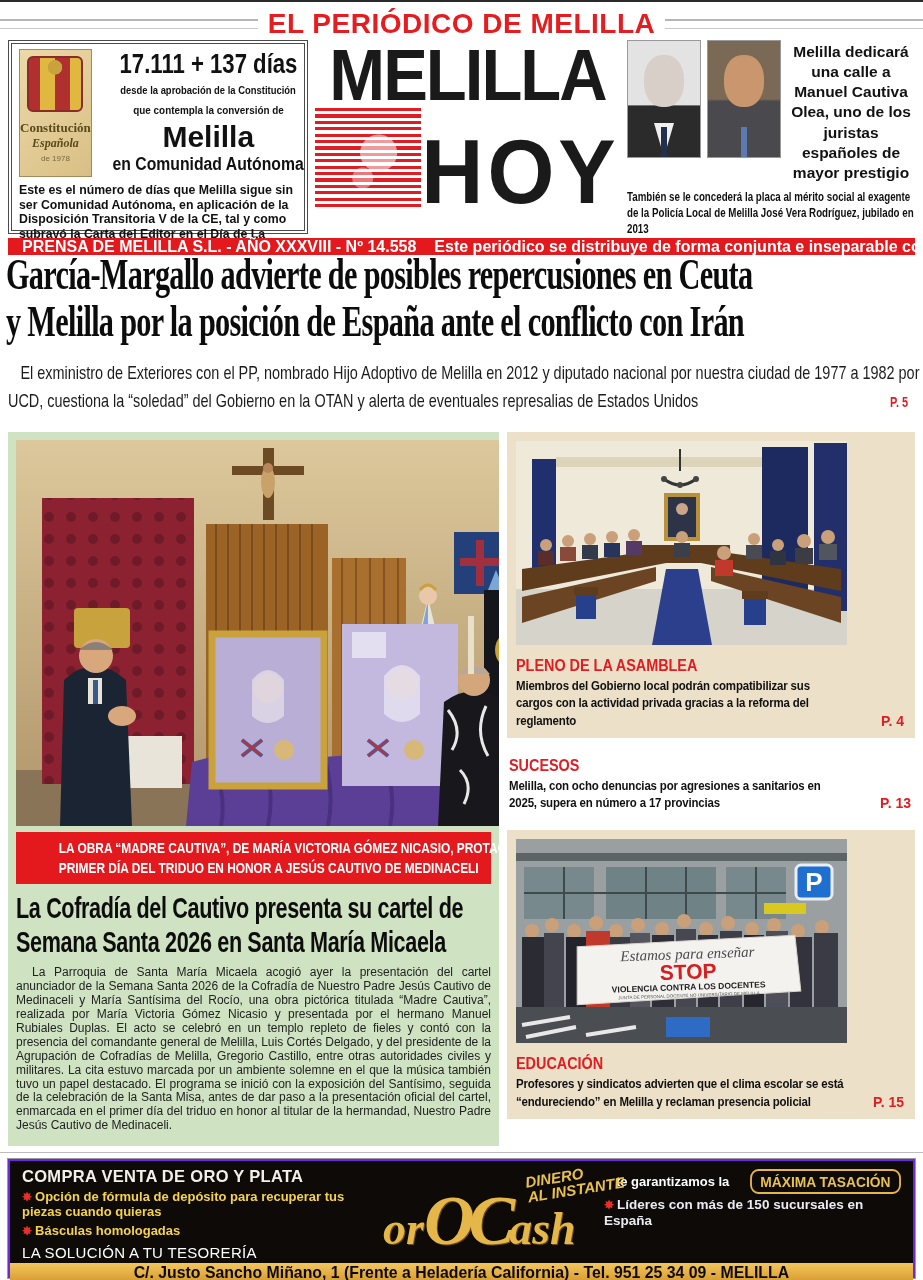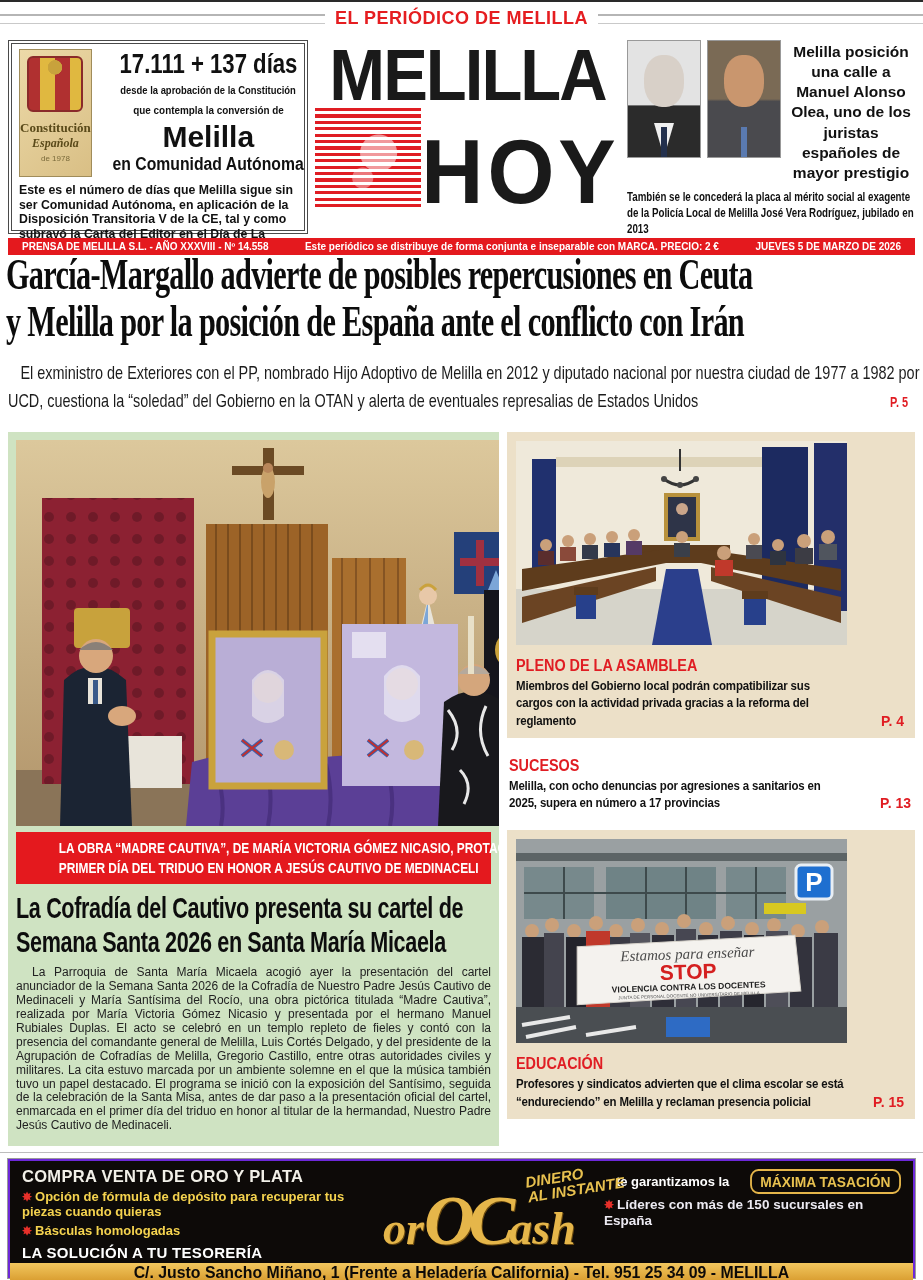--- a/index.html
+++ b/index.html
@@ -2,21 +2,21 @@
 <html><head>
 <meta charset="utf-8">
 <style>
   html,body{margin:0;padding:0;background:#e9e9e9;}
   #page{position:relative;width:923px;height:1280px;background:#fff;margin:0 auto;
         font-family:"Liberation Sans",sans-serif;overflow:hidden;border-top:2px solid #2a2a2a;}
 
   
   .tagline-row{position:absolute;top:6px;left:0;right:0;display:flex;align-items:center;gap:10px;}
   .tagline-rule{flex:1;height:7px;border-top:2px solid #b5b5b5;border-bottom:1px solid #c9c9c9;}
-  .tagline-text{color:#e51d20;font-weight:bold;font-size:18px;letter-spacing:.5px;white-space:nowrap;}
+  .tagline-text{color:#e51d20;font-weight:bold;font-size:28px;letter-spacing:.5px;white-space:nowrap;}
 
   
   .header{position:absolute;top:38px;left:8px;right:8px;height:194px;display:flex;}
   .const-box{width:300px;border:4px double #4a4a4a;box-sizing:border-box;padding:5px 7px;background:#fff;}
   .const-top{display:flex;gap:8px;}
   .booklet{width:96px;height:128px;background:linear-gradient(135deg,#ecd9a8,#d9bf85);border:1px solid #a08c5a;
            display:flex;flex-direction:column;align-items:center;justify-content:flex-start;padding-top:6px;box-sizing:border-box;}
   .crest{width:52px;height:52px;background:
       radial-gradient(circle at 50% 18%, #c8a23c 0 14%, transparent 15%),
       linear-gradient(90deg,#b03030 0 22%,#e0b840 22% 50%,#b03030 50% 78%,#e0b840 78%);
@@ -53,21 +53,21 @@
   .portrait .shirt{position:absolute;bottom:0;left:26px;width:20px;height:34px;background:#f0f0f0;clip-path:polygon(0 0,100% 0,50% 100%);}
   .portrait .tie{position:absolute;bottom:0;left:33px;width:6px;height:30px;background:#23304d;}
   .p2 .tie{background:#5a7ab0;}
   .brief-head{flex:1;text-align:center;font-weight:bold;font-size:15.5px;line-height:1.3;padding-top:2px;}
   .brief-sub-wrap{margin-top:6px;}
   .brief-sub{font-weight:bold;font-size:13px;line-height:1.22;width:384px;transform:scaleX(.75);transform-origin:0 0;}
   .brief-page{font-weight:bold;font-size:13px;text-align:right;margin-top:2px;}
 
   
   .infobar{position:absolute;top:236px;left:8px;right:8px;height:17px;background:#e4191e;color:#fff;
-           display:flex;align-items:center;font-weight:bold;font-size:10px;padding:0 14px;box-sizing:border-box;gap:18px;white-space:nowrap;}
+           display:flex;align-items:center;font-weight:bold;font-size:16px;padding:0 14px;box-sizing:border-box;gap:18px;white-space:nowrap;}
   .infobar .mid{flex:1;text-align:center;}
 
   
   .lead-headline{position:absolute;top:250px;left:6px;width:1340px;transform:scaleX(.688);transform-origin:0 0;
      font-family:"Liberation Serif",serif;font-weight:bold;font-size:44px;line-height:1.06;color:#0c0c0c;letter-spacing:-1px;}
   .lead-headline div{white-space:nowrap;}
   .deck{position:absolute;top:357px;left:8px;width:1170px;transform:scaleX(.78);transform-origin:0 0;
      font-size:18.5px;line-height:1.5;color:#1c1c1c;text-indent:16px;}
   .deck .pageref{position:absolute;right:16px;bottom:2px;}
   .pageref{color:#e01d23;font-weight:bold;font-size:14px;}
@@ -95,21 +95,21 @@
 
   
   .ad-sep{position:absolute;top:1150px;left:0;right:0;border-top:1px solid #bdbdbd;}
   .ad{position:absolute;top:1157px;left:8px;right:8px;height:119px;background:#0d0a08;
       border:2px solid #6d28d9;box-shadow:0 0 0 1px #9a9a9a;box-sizing:border-box;display:flex;flex-direction:column;}
   .ad-main{flex:1;display:flex;padding:6px 12px 2px;gap:6px;}
   .ad-left{width:355px;}
   .ad-title{color:#f2f0e8;font-weight:bold;font-size:16.5px;letter-spacing:.3px;}
   .ad-bullet{color:#f5d34f;font-weight:bold;font-size:13px;line-height:1.15;margin-top:4px;}
   .star{color:#e8302a;font-size:12px;margin-right:3px;}
-  .ad-slogan{color:#fff;font-weight:bold;font-size:15px;margin-top:5px;letter-spacing:.3px;}
+  .ad-slogan{color:#fff;font-weight:normal;font-size:15px;margin-top:5px;letter-spacing:.3px;}
   .ad-center{width:215px;position:relative;}
   .dinero{position:absolute;top:0px;right:-26px;transform:rotate(-9deg);color:#e8c14f;font-weight:bold;font-style:italic;
           font-size:15px;line-height:1;text-align:left;white-space:nowrap;}
   .brand{position:absolute;bottom:0px;left:0;white-space:nowrap;font-family:"Liberation Serif",serif;font-style:italic;font-weight:bold;
          color:#e5b64a;text-shadow:1px 1px 0 #6a4a10;}
   .brand .pre,.brand .suf{font-size:46px;}
   .brand .mid{font-size:70px;letter-spacing:-6px;}
   .ad-right{flex:1;padding-top:2px;}
   .guar-row{display:flex;align-items:center;gap:8px;justify-content:flex-end;}
   .guar-pre{color:#fff;font-weight:bold;font-size:13px;white-space:nowrap;}
@@ -164,21 +164,21 @@
       <div class="brief-top">
         <div class="portrait p1">
           <div class="head"></div>
           <div class="shirt"></div>
           <div class="tie"></div>
         </div>
         <div class="portrait p2">
           <div class="head"></div>
           <div class="tie"></div>
         </div>
-        <div class="brief-head">Melilla posición una calle a Manuel Alonso Olea, uno de los juristas españoles de mayor prestigio</div>
+        <div class="brief-head">Melilla dedicará una calle a Manuel Cautiva Olea, uno de los juristas españoles de mayor prestigio</div>
       </div>
       <div class="brief-sub-wrap">
         <div class="brief-sub">También se le concederá la placa al mérito social al exagente de la Policía Local de Melilla José Vera Rodríguez, jubilado en 2013</div>
       </div>
       <div class="brief-page">Página 13</div>
     </div>
   </div>
 
   <div class="infobar">
     <span>PRENSA DE MELILLA S.L. - AÑO XXXVIII - Nº 14.558</span>

